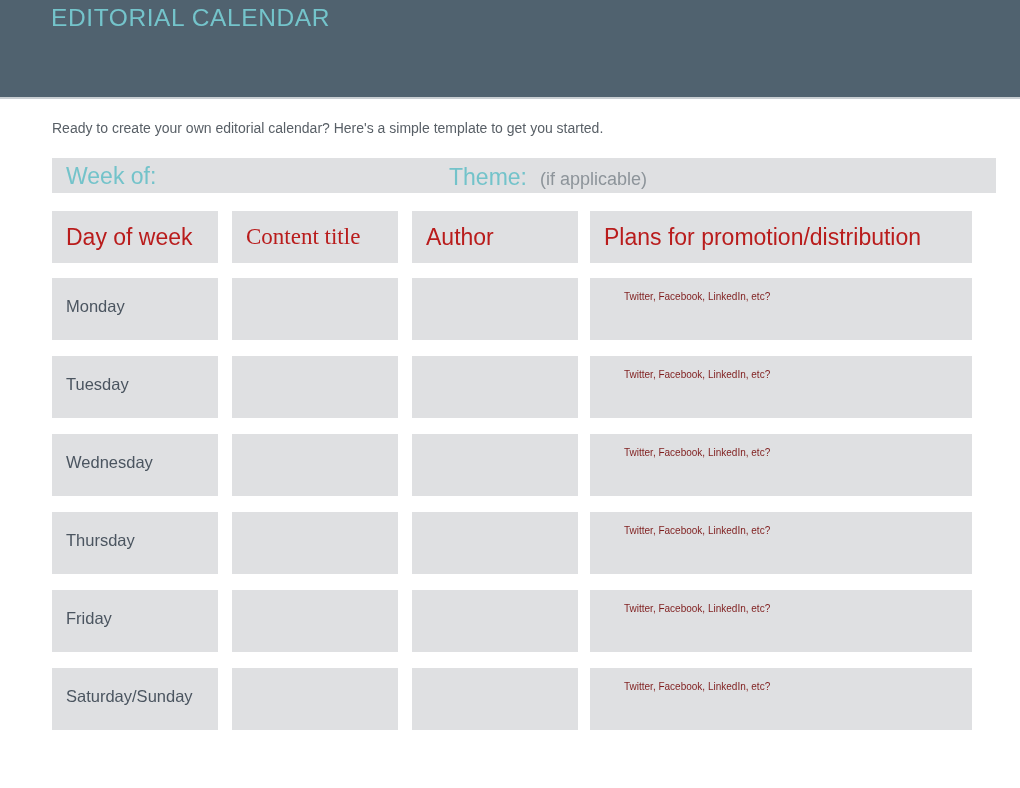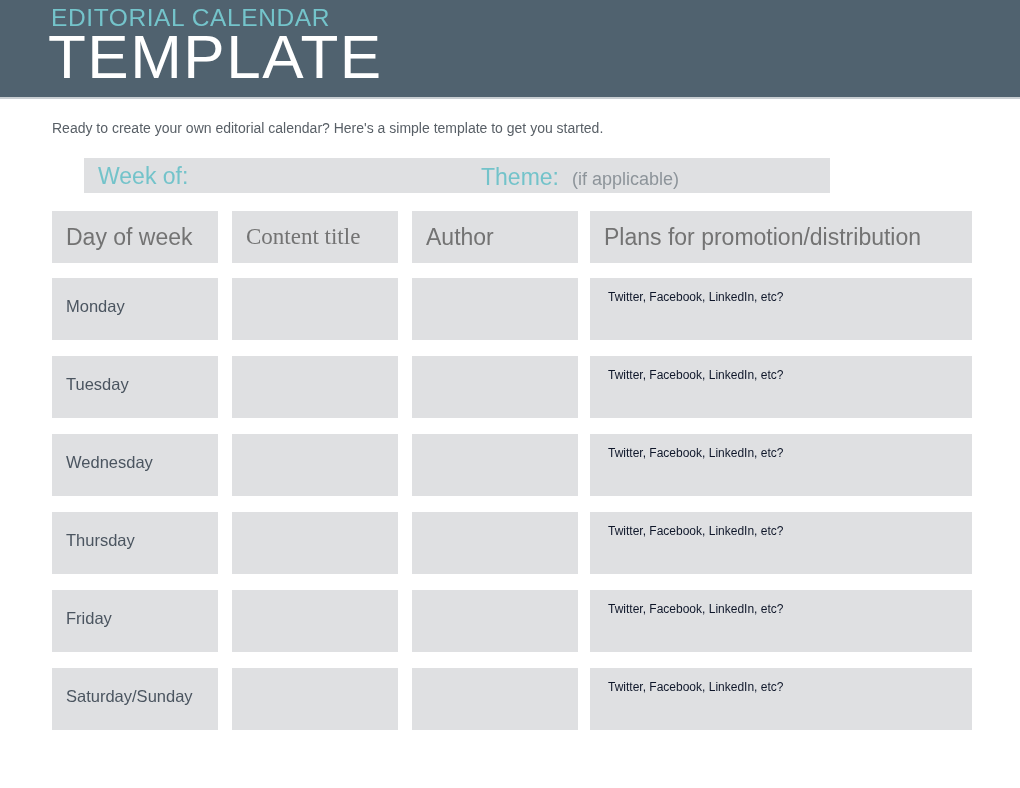--- a/index.html
+++ b/index.html
@@ -71,23 +71,22 @@
   .cell {
     position: absolute;
     background: #dfe0e2;
     box-sizing: border-box;
   }
 
   
   #weekbar {
     left: 52px;
     top: 158px;
-    width: 746px;
+    width: 944px;
     height: 35px;
-    margin-left: 32px;
   }
   #weekof-label {
     position: absolute;
     left: 14px;
     top: 3px;
     font-size: 23px;
     color: #73c3ca;
     font-weight: 400;
     line-height: 30px;
     white-space: nowrap;
@@ -119,21 +118,21 @@
     height: 52px;
   }
   .colhead-label {
     position: absolute;
     left: 14px;
     top: 0;
     height: 52px;
     display: flex;
     align-items: center;
     font-size: 23px;
-    color: #737373;
+    color: #b91c1c;
     font-weight: 400;
     white-space: nowrap;
   }
 
   
   .c1 { left: 52px;  width: 166px; }
   .c2 { left: 232px; width: 166px; font-family: Liberation Serif, serif; }
   .c3 { left: 412px; width: 166px; }
   .c4 { left: 590px; width: 382px; text-decoration: underline; }
 
@@ -149,35 +148,34 @@
     display: flex;
     align-items: center;
     font-size: 16.5px;
     color: #4b5560;
     font-weight: 400;
     white-space: nowrap;
     text-align: center;
   }
   .promo-hint {
     position: absolute;
-    left: 18px;
+    left: 34px;
     top: 10px;
-    font-size: 12px;
-    color: #0f172a;
+    font-size: 10px;
+    color: #7f1d1d;
     font-weight: 400;
     line-height: 18px;
     white-space: nowrap;
   }
 </style>
 </head>
 <body>
 
 <div id="masthead">
   <div id="eyebrow">EDITORIAL CALENDAR</div>
-  <div id="wordmark">TEMPLATE</div>
 </div>
 <div id="masthead-rule"></div>
 
 <div id="intro">Ready to create your own editorial calendar? Here's a simple template to get you started.</div>
 
 <div class="cell" id="weekbar">
   <span id="weekof-label">Week of:</span>
   <span id="theme-label">Theme:</span>
   <span id="theme-note">(if applicable)</span>
 </div>

